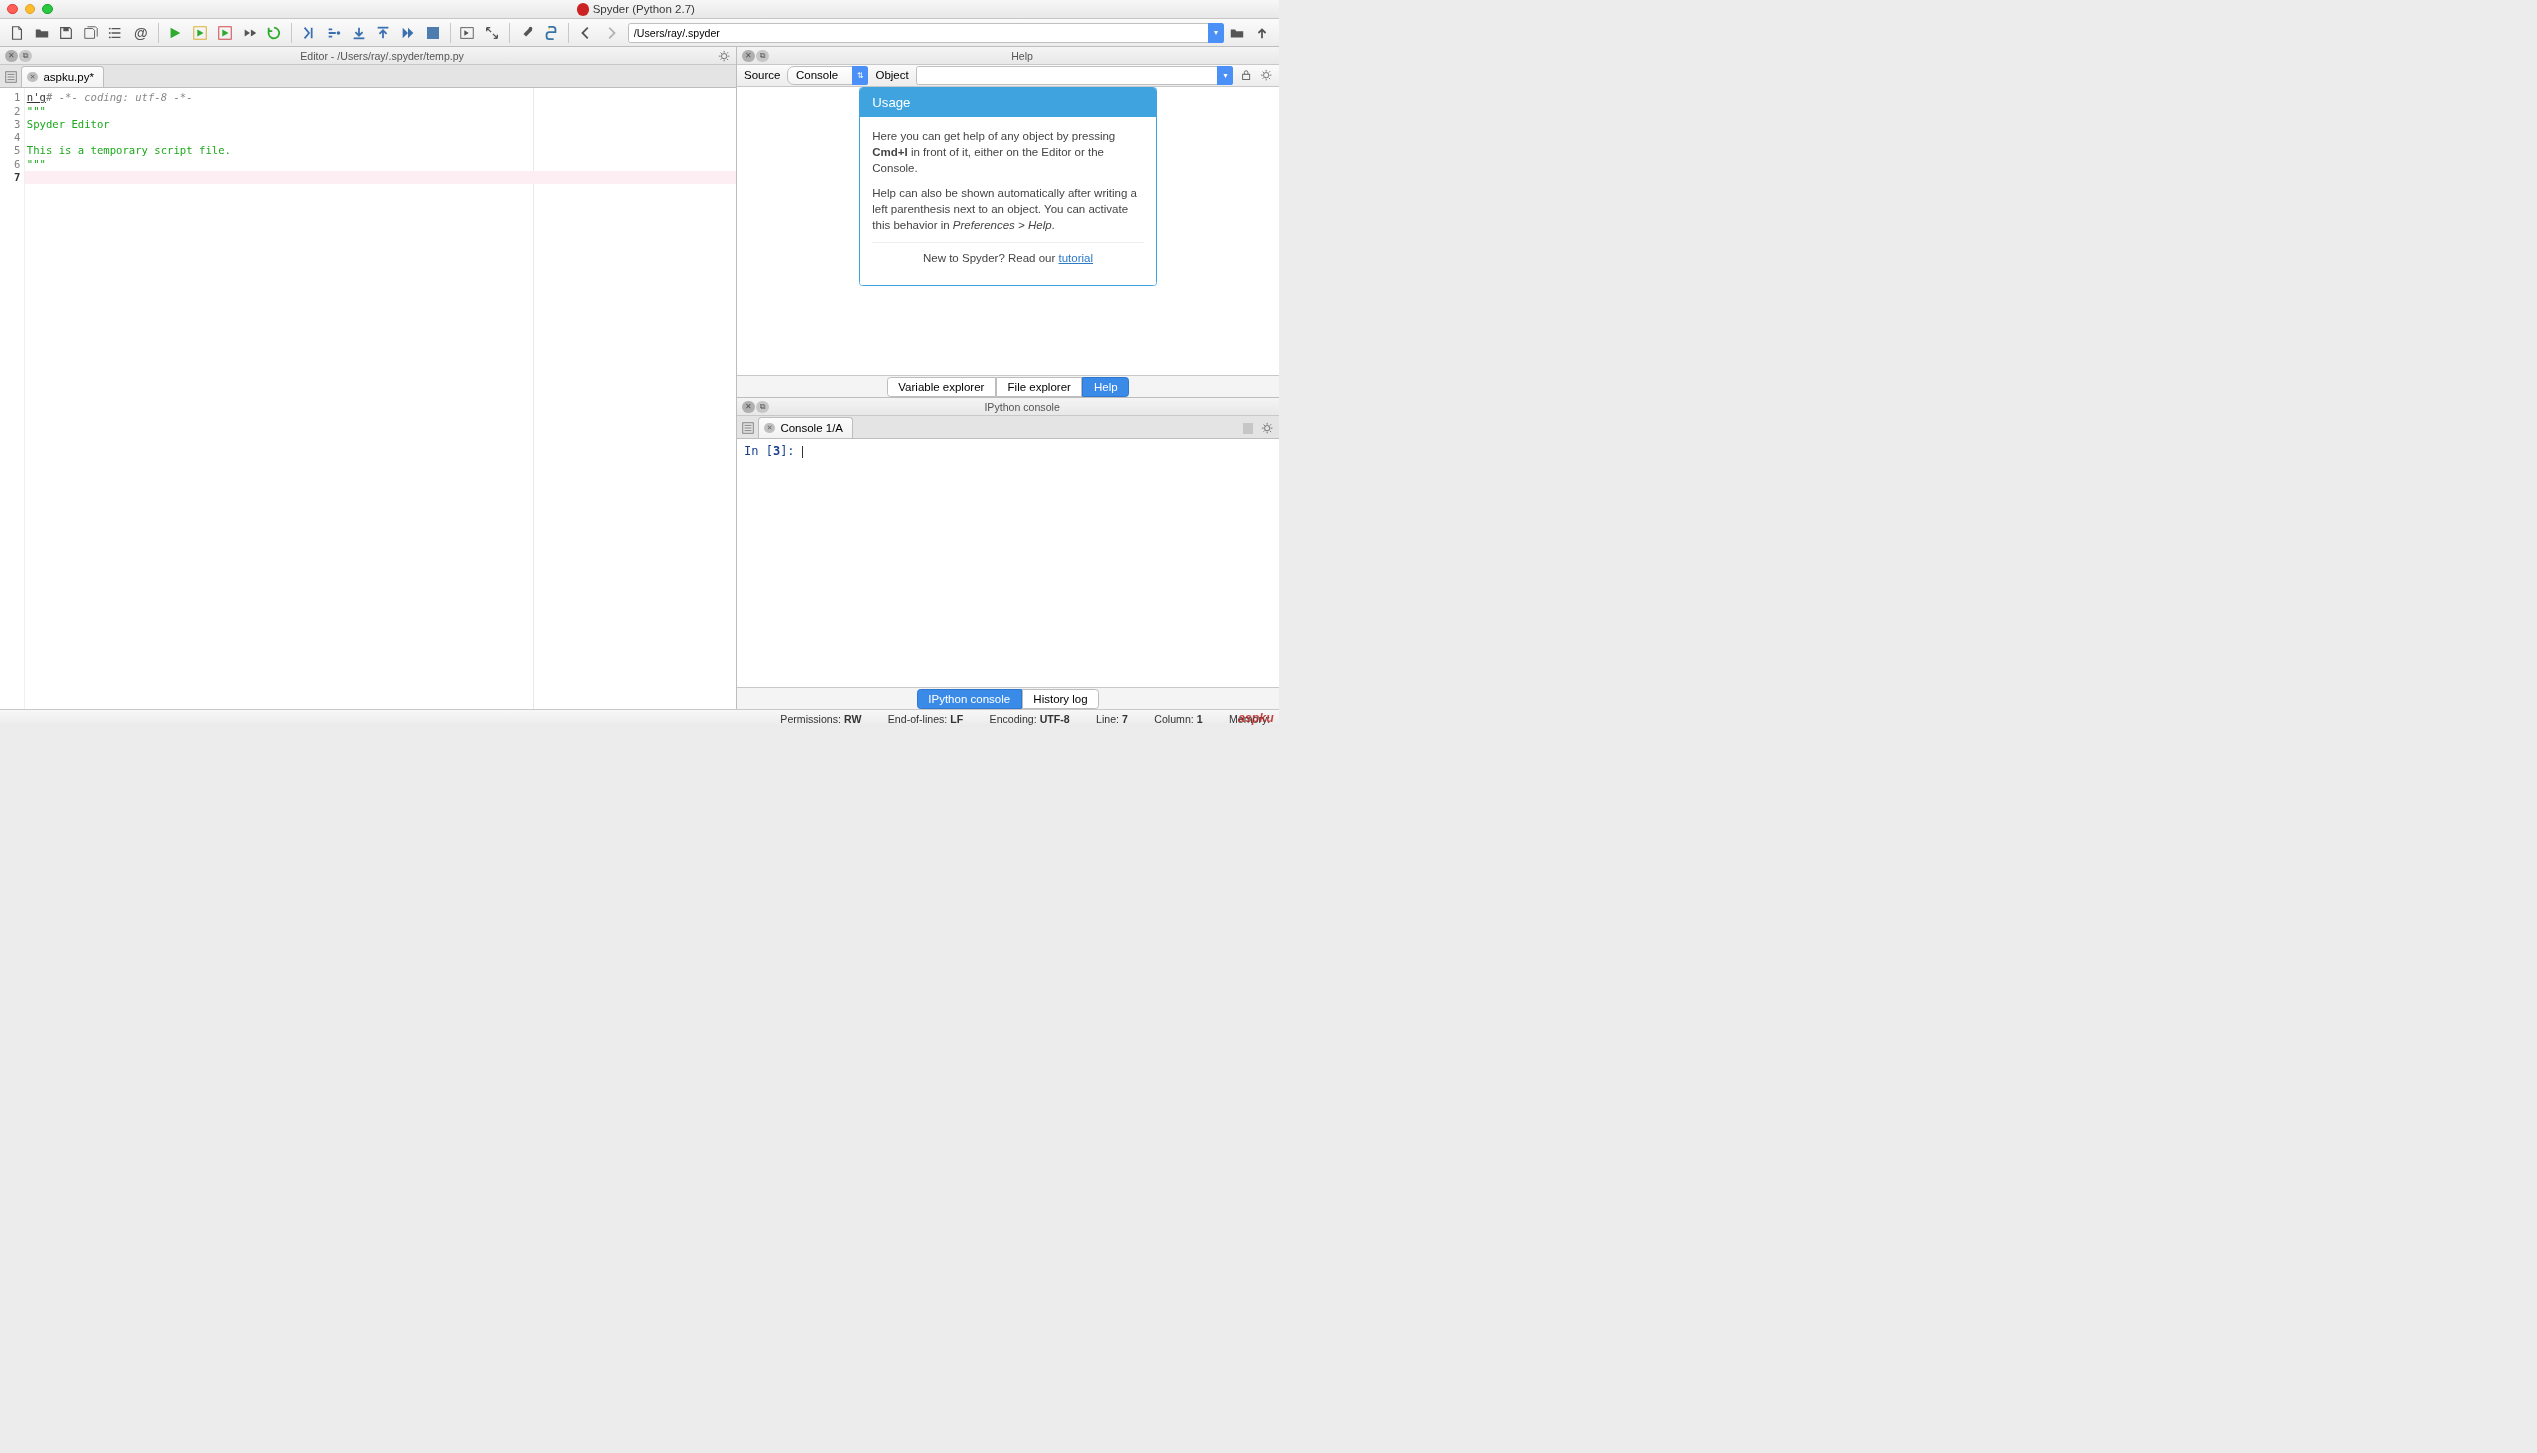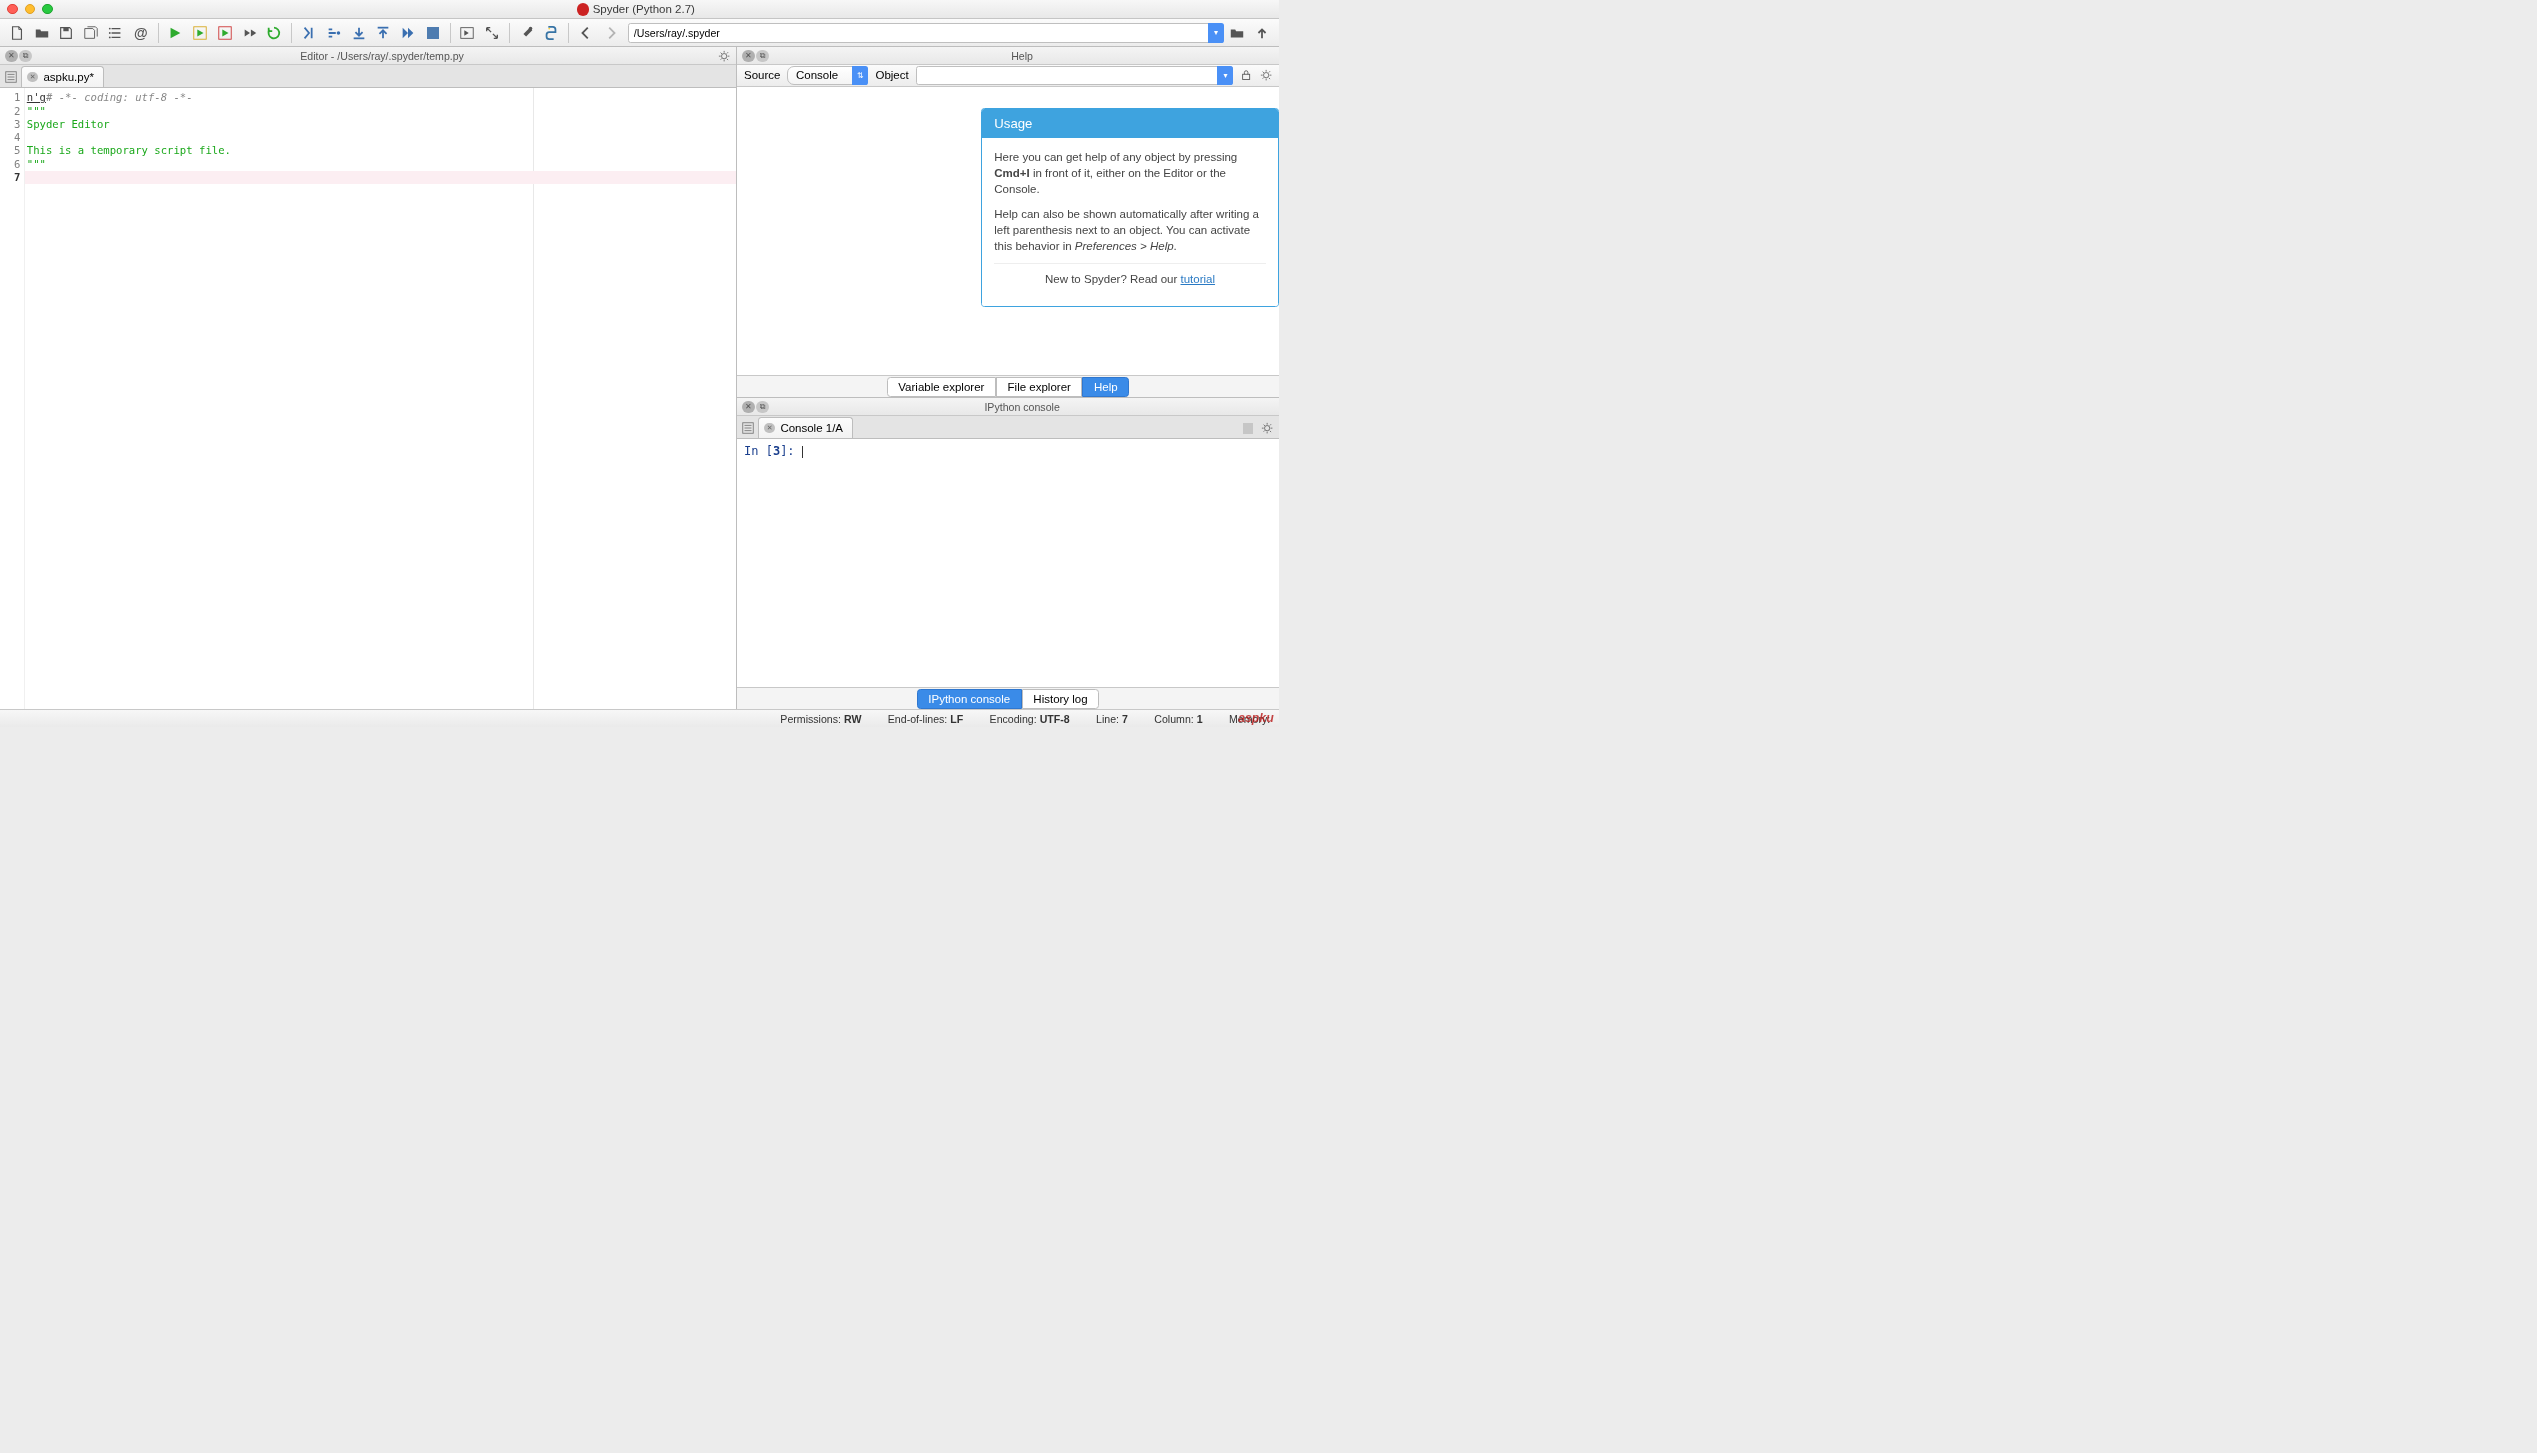--- a/index.html
+++ b/index.html
@@ -37,21 +37,21 @@
 .c-com { color: #888; font-style: italic; }
 .c-str { color: #1ba81b; }
 .c-und { text-decoration: underline; color: #333; }
 .gear { position: absolute; right: 5.3px; }
 .right-top { flex: 0 0 351px; display: flex; flex-direction: column; border-bottom: 0.9px solid #bdbdbd; }
 .helpbar { height: 22px; background: linear-gradient(#fbfbfb,#ececec); border-bottom: 0.9px solid #c8c8c8; display: flex; align-items: center; padding: 0 7px; gap: 7px; font-size: 11.5px; }
 .helpbar select { height: 19.4px; border: 0.9px solid #bfbfbf; border-radius: 2.6px; background: #fff; font-size: 11.5px; padding: 0 3.5px; }
 .helpbar .srcsel { width: 81px; background: linear-gradient(#fff,#f4f4f4); border-radius: 7px; }
 .helpbar .objin { flex: 1; height: 19.4px; border: 0.9px solid #bfbfbf; border-radius: 2.6px; background: #fff; padding: 0 3.5px; }
 .drop-blue { width: 16px; height: 19.4px; background: #4a90f6; border-radius: 0 2.6px 2.6px 0; margin-left: -16px; display: flex; align-items: center; justify-content: center; color: #fff; font-size: 8px; }
-.helpbody { flex: 1; background: #fff; display: flex; align-items: flex-start; justify-content: flex-end; padding-top: 21px; }
+.helpbody { flex: 1; background: #fff; display: flex; align-items: flex-start; justify-content: center; }
 .usage-card { width: 298px; border: 0.9px solid #3ea3df; border-radius: 3.5px; overflow: hidden; }
 .usage-card .uhdr { background: #3ea3df; color: #fff; font-size: 13.2px; padding: 7px 12.3px; }
 .usage-card .ubody { background: #fff; padding: 10.6px 12.3px; font-size: 11.5px; color: #444; line-height: 1.4; }
 .usage-card .ubody p { margin-bottom: 8.8px; }
 .usage-card hr { border: none; border-top: 0.9px solid #eee; margin: 7px 0; }
 .usage-card a { color: #2a7ac4; text-decoration: underline; }
 .tabstrip { height: 22px; background: #f4f4f4; border-top: 0.9px solid #c8c8c8; display: flex; align-items: center; justify-content: center; gap: 0; }
 .tabstrip .t { height: 19.4px; padding: 0 10.6px; border: 0.9px solid #bdbdbd; background: #fff; font-size: 11.5px; display: flex; align-items: center; cursor: pointer; }
 .tabstrip .t.sel { background: #3a8be8; color: #fff; border-color: #2f77cf; }
 .tabstrip .t:first-child { border-radius: 3.5px 0 0 3.5px; }

